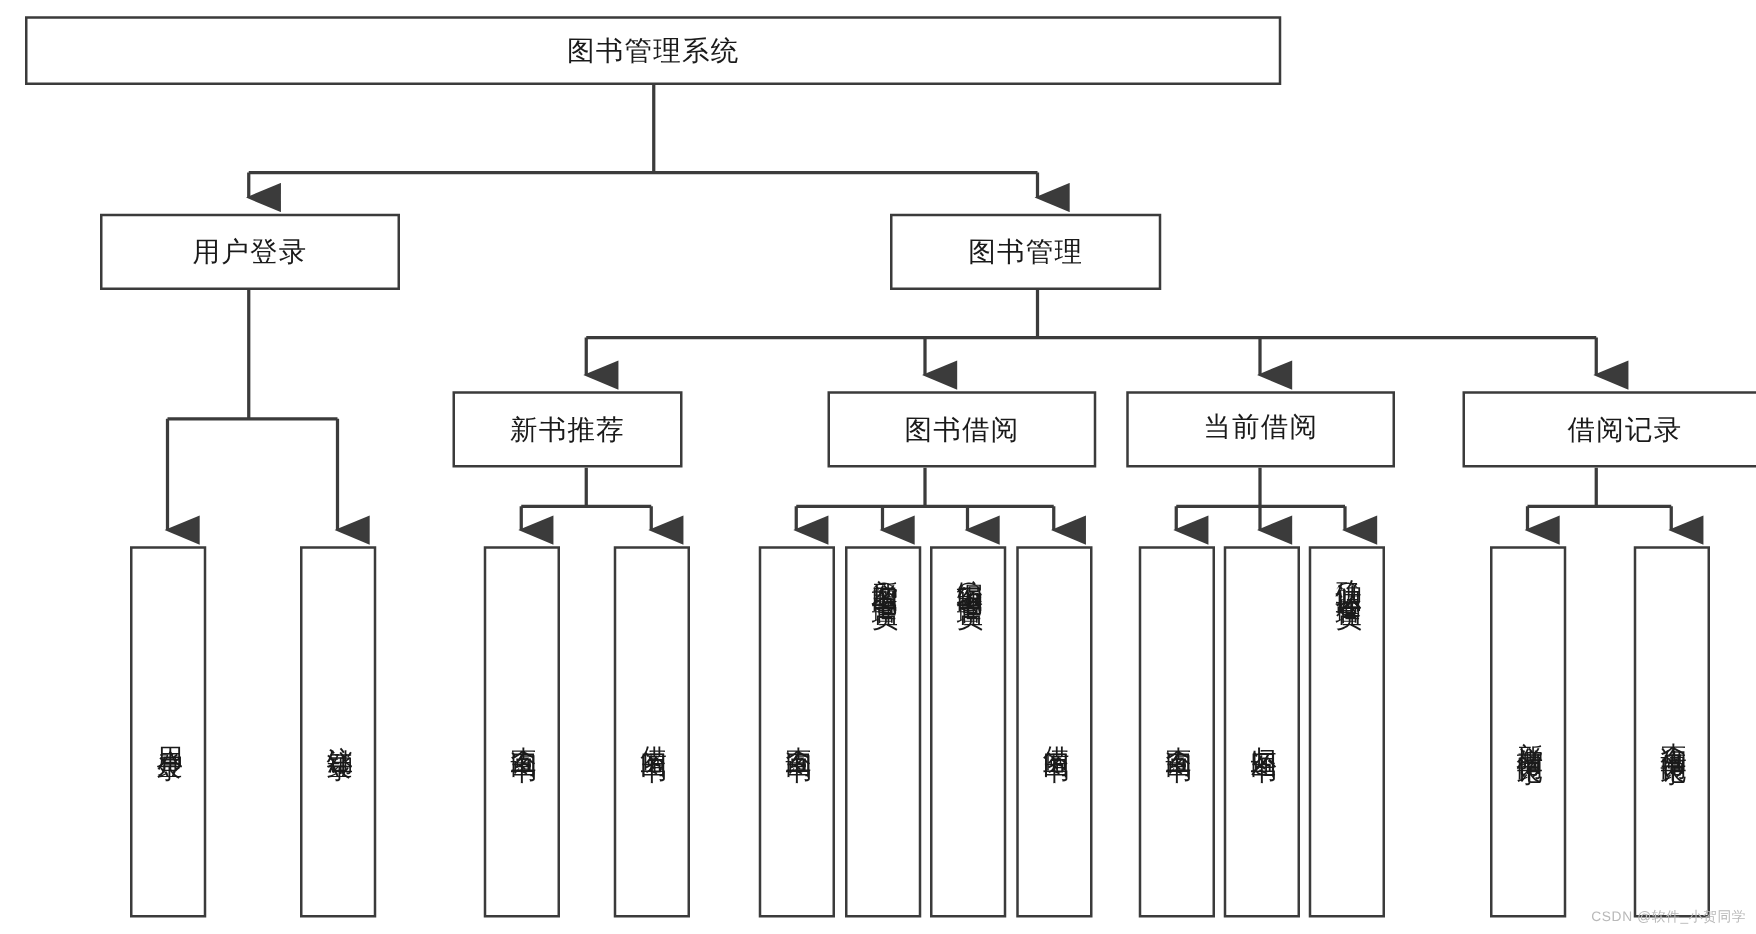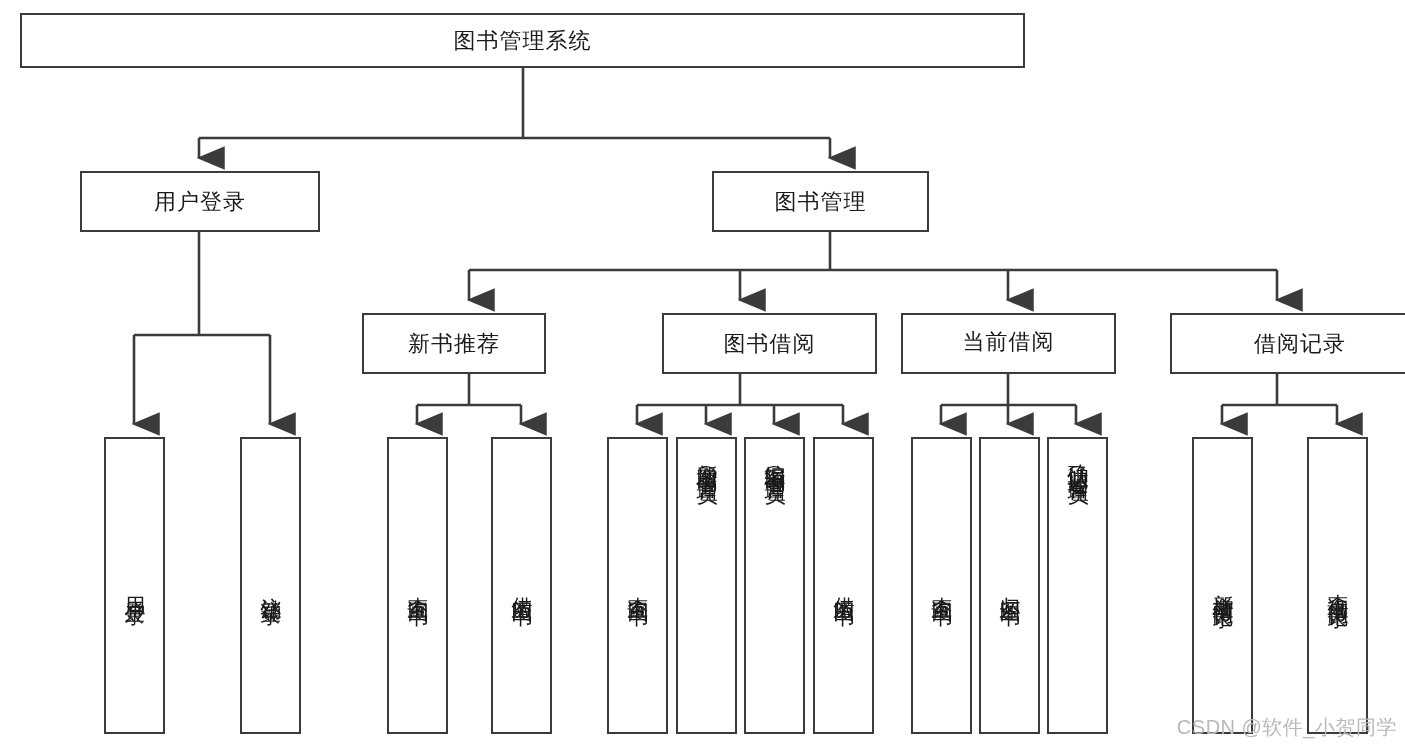--- a/index.html
+++ b/index.html
@@ -53,21 +53,21 @@
     white-space:nowrap;
     text-align:center;
   }
   .node.vert.center .lbl{
     margin-top:0;
   }
   .watermark{
     position:absolute;
     right:8px;
     bottom:6px;
-    font-size:20px;
+    font-size:11px;
     color:#b9b9b9;
     white-space:nowrap;
     z-index:5;
     letter-spacing:0.5px;
   }
 </style>
 </head>
 <body>
 
 <div id="canvas">

